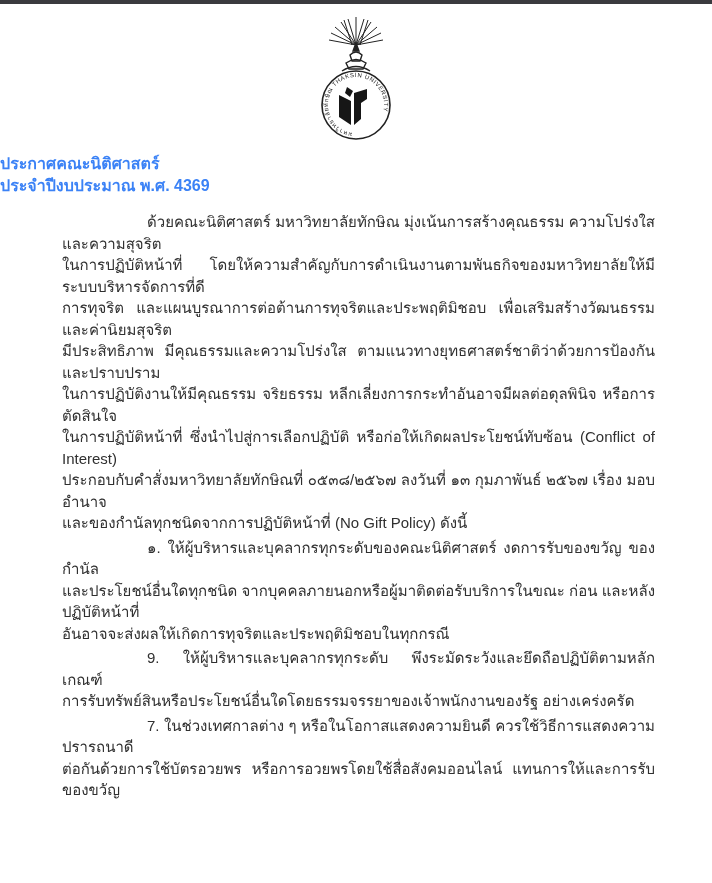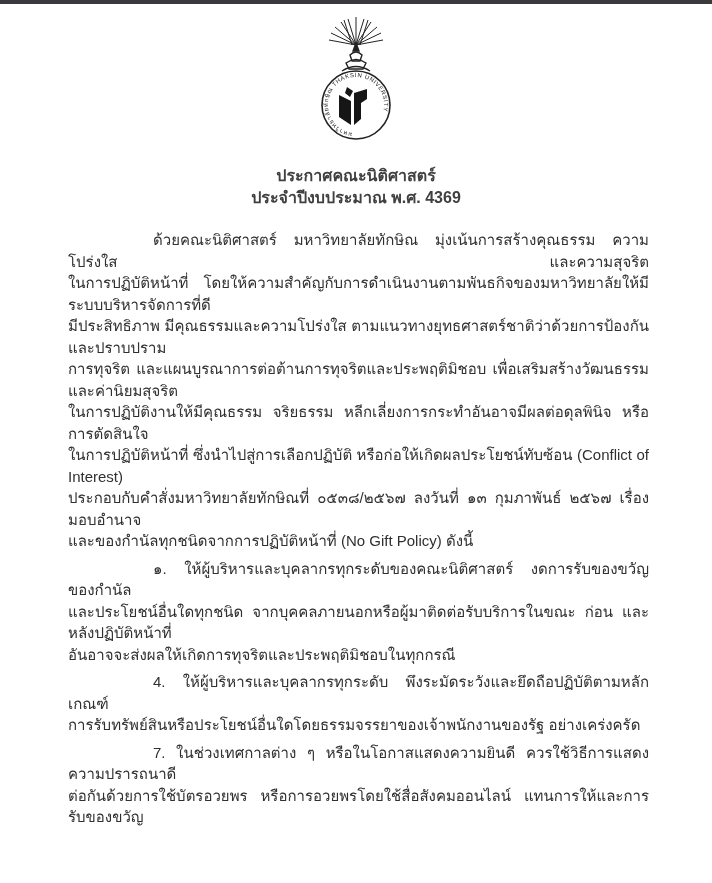--- a/index.html
+++ b/index.html
@@ -4,26 +4,26 @@
 <style>
   html,body{margin:0;padding:0;background:#fff;}
   .page{
     position:relative;width:712px;height:883px;background:#ffffff;
     font-family:"Liberation Sans","DejaVu Sans",sans-serif;
     color:#303030;overflow:hidden;
   }
   .topbar{height:4px;background:#3a3a3e;width:100%;}
   .logo-wrap{text-align:center;padding-top:11px;}
   .logo-wrap svg{display:inline-block;}
-  .title-block{margin-top:20px;text-align:center;font-weight:bold;font-size:16px;line-height:22px;color:#404040;}
+  .title-block{margin-top:8px;font-weight:bold;font-size:16px;line-height:22px;color:#3b82f6;}
   .content{padding:14px 57px 0 62px;}
   .line{font-size:15px;line-height:21.5px;}
   .line.ind{text-indent:85px;}
   .line.just{text-align:justify;text-align-last:justify;}
-  .block{margin:6px;}
+  .block{margin:0;}
   .item{margin-top:3px;}
 </style>
 </head>
 <body>
 
 <div class="page">
   <div class="topbar"></div>
 
   <div class="logo-wrap">
     <svg width="106" height="126" viewBox="0 0 106 126">
@@ -71,36 +71,36 @@
 
   <div class="title-block">
     <div>ประกาศคณะนิติศาสตร์</div>
     <div>ประจำปีงบประมาณ พ.ศ. 4369</div>
   </div>
 
   <div class="content">
     <div class="block">
         <div class="line ind just">ด้วยคณะนิติศาสตร์ มหาวิทยาลัยทักษิณ มุ่งเน้นการสร้างคุณธรรม ความโปร่งใส และความสุจริต</div>
         <div class="line just">ในการปฏิบัติหน้าที่ โดยให้ความสำคัญกับการดำเนินงานตามพันธกิจของมหาวิทยาลัยให้มีระบบบริหารจัดการที่ดี</div>
+        <div class="line just">การทุจริต และแผนบูรณาการต่อต้านการทุจริตและประพฤติมิชอบ เพื่อเสริมสร้างวัฒนธรรมและค่านิยมสุจริต</div>
         <div class="line just">มีประสิทธิภาพ มีคุณธรรมและความโปร่งใส ตามแนวทางยุทธศาสตร์ชาติว่าด้วยการป้องกันและปราบปราม</div>
-        <div class="line just">การทุจริต และแผนบูรณาการต่อต้านการทุจริตและประพฤติมิชอบ เพื่อเสริมสร้างวัฒนธรรมและค่านิยมสุจริต</div>
         <div class="line just">ในการปฏิบัติงานให้มีคุณธรรม จริยธรรม หลีกเลี่ยงการกระทำอันอาจมีผลต่อดุลพินิจ หรือการตัดสินใจ</div>
         <div class="line just">ในการปฏิบัติหน้าที่ ซึ่งนำไปสู่การเลือกปฏิบัติ หรือก่อให้เกิดผลประโยชน์ทับซ้อน (Conflict of Interest)</div>
         <div class="line just">ประกอบกับคำสั่งมหาวิทยาลัยทักษิณที่ ๐๕๓๘/๒๕๖๗ ลงวันที่ ๑๓ กุมภาพันธ์ ๒๕๖๗ เรื่อง มอบอำนาจ</div>
         <div class="line">และของกำนัลทุกชนิดจากการปฏิบัติหน้าที่ (No Gift Policy) ดังนี้</div>
       </div>
 
     <div class="block item">
         <div class="line ind just">๑. ให้ผู้บริหารและบุคลากรทุกระดับของคณะนิติศาสตร์ งดการรับของขวัญ ของกำนัล</div>
         <div class="line just">และประโยชน์อื่นใดทุกชนิด จากบุคคลภายนอกหรือผู้มาติดต่อรับบริการในขณะ ก่อน และหลังปฏิบัติหน้าที่</div>
         <div class="line">อันอาจจะส่งผลให้เกิดการทุจริตและประพฤติมิชอบในทุกกรณี</div>
       </div>
 
     <div class="block item">
-        <div class="line ind just">4. ให้ผู้บริหารและบุคลากรทุกระดับ พึงระมัดระวังและยึดถือปฏิบัติตามหลักเกณฑ์</div>
+        <div class="line ind just">9. ให้ผู้บริหารและบุคลากรทุกระดับ พึงระมัดระวังและยึดถือปฏิบัติตามหลักเกณฑ์</div>
         <div class="line">การรับทรัพย์สินหรือประโยชน์อื่นใดโดยธรรมจรรยาของเจ้าพนักงานของรัฐ อย่างเคร่งครัด</div>
       </div>
 
     <div class="block item">
         <div class="line ind just">7. ในช่วงเทศกาลต่าง ๆ หรือในโอกาสแสดงความยินดี ควรใช้วิธีการแสดงความปรารถนาดี</div>
         <div class="line just">ต่อกันด้วยการใช้บัตรอวยพร หรือการอวยพรโดยใช้สื่อสังคมออนไลน์ แทนการให้และการรับของขวัญ</div>
       </div>
 
   </div>
 

